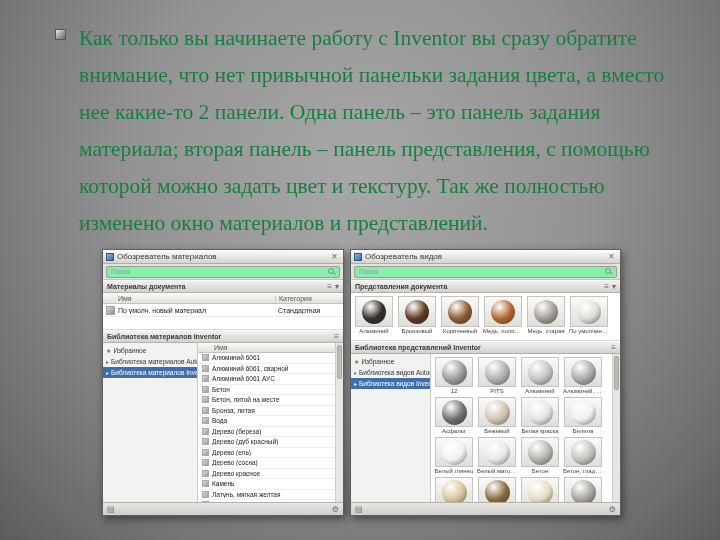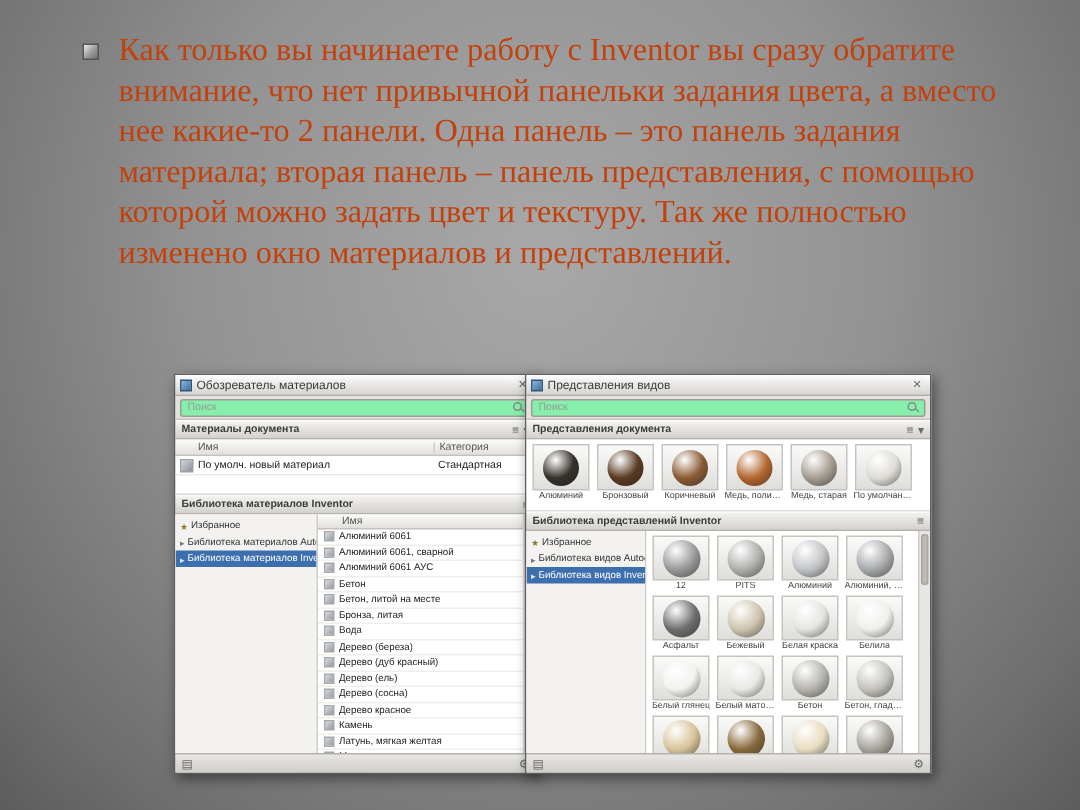--- a/index.html
+++ b/index.html
@@ -12,31 +12,31 @@
 
   
   .bullet-block { position:absolute; left:55px; top:20px; width:640px; display:flex; }
   .bullet {
     width:11px; height:11px; margin:9px 13px 0 0; flex:0 0 11px;
     background:linear-gradient(135deg,#ededed 0%, #9a9a9a 55%, #6f6f6f 100%);
     border:1px solid #555;
   }
   .bullet-text {
     font-family:"Liberation Serif", serif;
-    font-size:21.5px; line-height:27px; color:#c2410c; width:612px;
+    font-size:21.5px; line-height:37px; color:#15803d; width:612px;
   }
 
   
   .window {
     position:absolute; display:flex; flex-direction:column;
     background:#eceae7; border:1px solid #5f5f5f;
     box-shadow:2px 3px 8px rgba(0,0,0,.45);
     font-size:8px; color:#333;
   }
-  .win-left  { left:116px; top:249px; width:242px; height:267px; }
+  .win-left  { left:102px; top:249px; width:242px; height:267px; }
   .win-right { left:350px; top:249px; width:271px; height:267px; }
 
   .titlebar {
     height:14px; flex:0 0 14px; display:flex; align-items:center; gap:3px; padding:0 3px;
     background:linear-gradient(#fdfdfd,#d6d4d0); border-bottom:1px solid #b0ada8;
   }
   .winicon { width:8px; height:8px; background:linear-gradient(135deg,#8fb4d9,#3e6fa3); border:1px solid #2d5580; flex:0 0 8px; }
   .title { flex:1; font-size:8px; color:#3a3a3a; white-space:nowrap; overflow:hidden; }
   .close { width:11px; text-align:center; color:#666; font-size:10px; line-height:11px; cursor:default; }
 
@@ -267,21 +267,21 @@
   <div class="statusbar">
     <span class="mini">▤</span>
     <span class="spacer"></span>
     <span class="mini">⚙</span>
   </div>
 </div>
 
 <div class="window win-right">
   <div class="titlebar">
     <span class="winicon"></span>
-    <span class="title">Представления видов</span>
+    <span class="title">Обозреватель видов</span>
     <span class="close">×</span>
   </div>
 
   <div class="searchrow">
     <span class="searchwrap">
       <input class="searchbox" placeholder="Поиск" style="">
       <span class="mag"></span>
     </span>
   </div>
 

